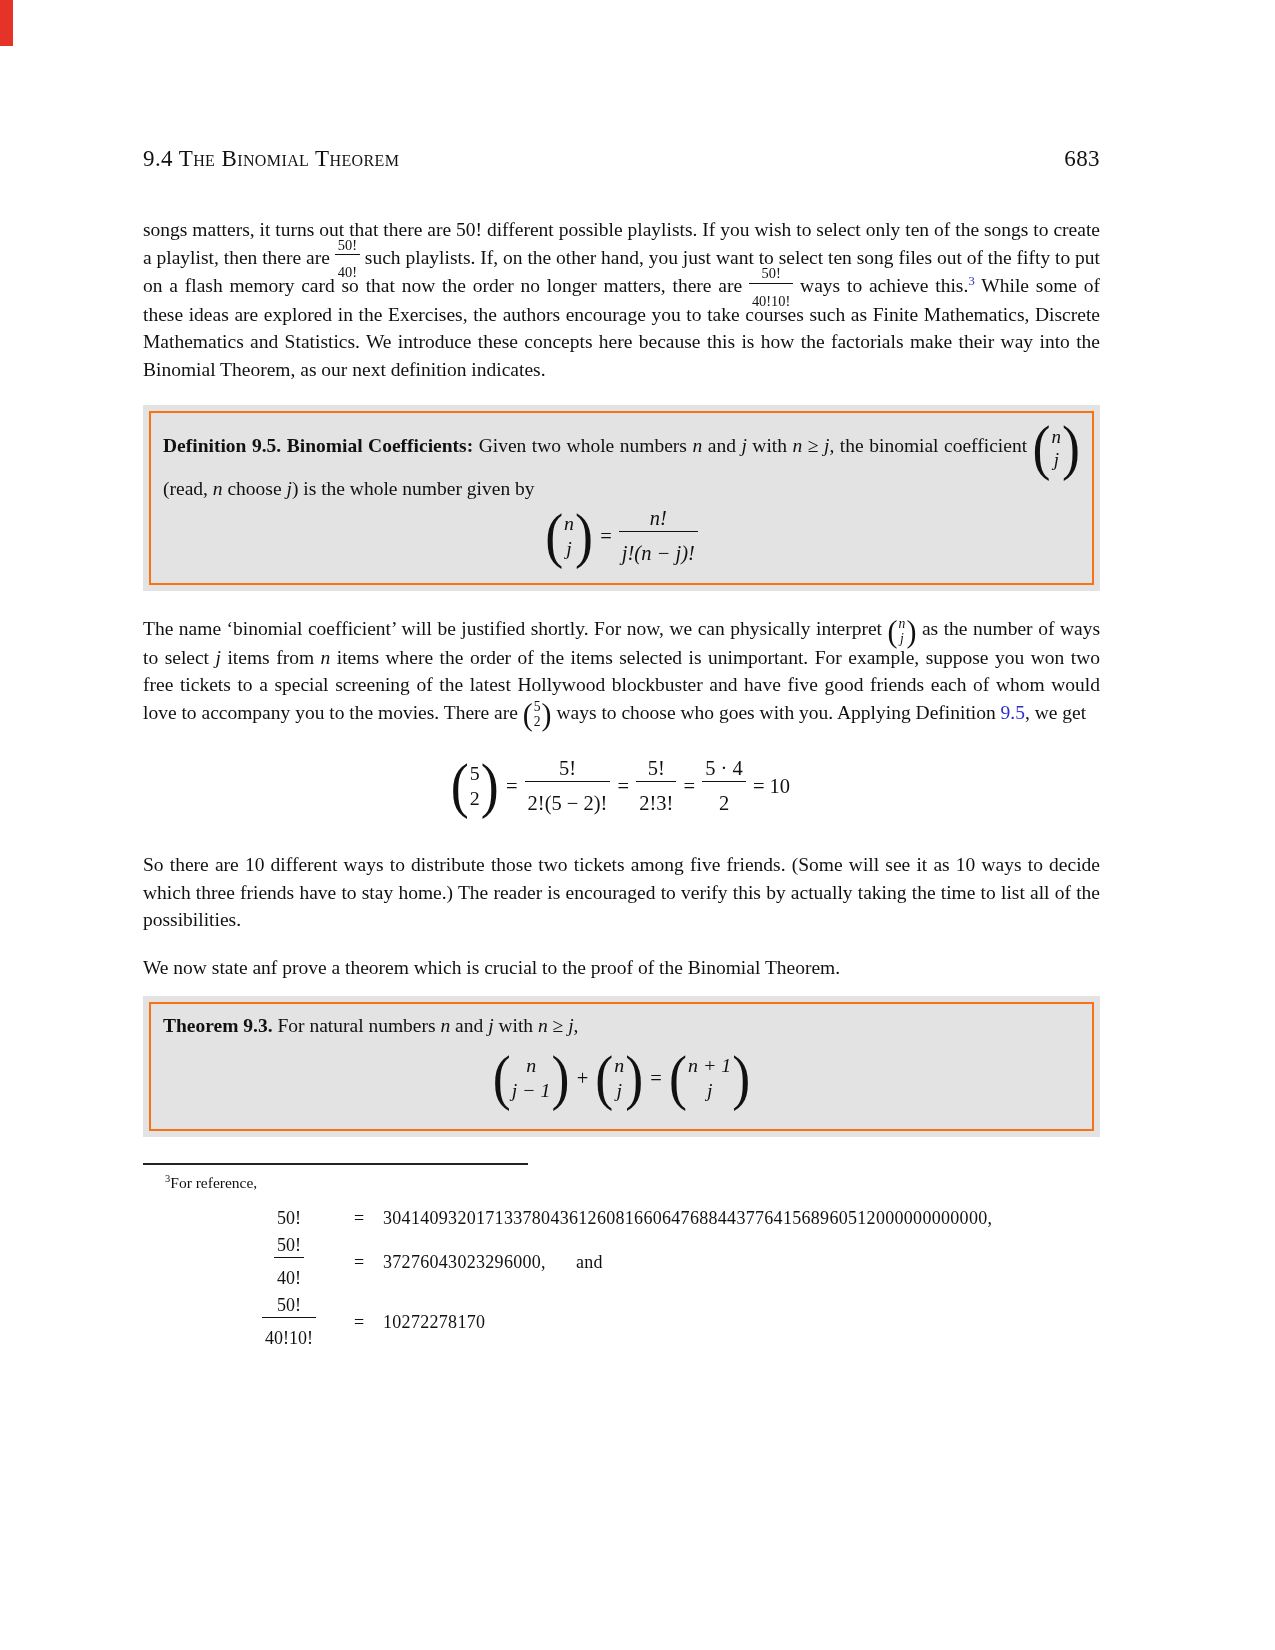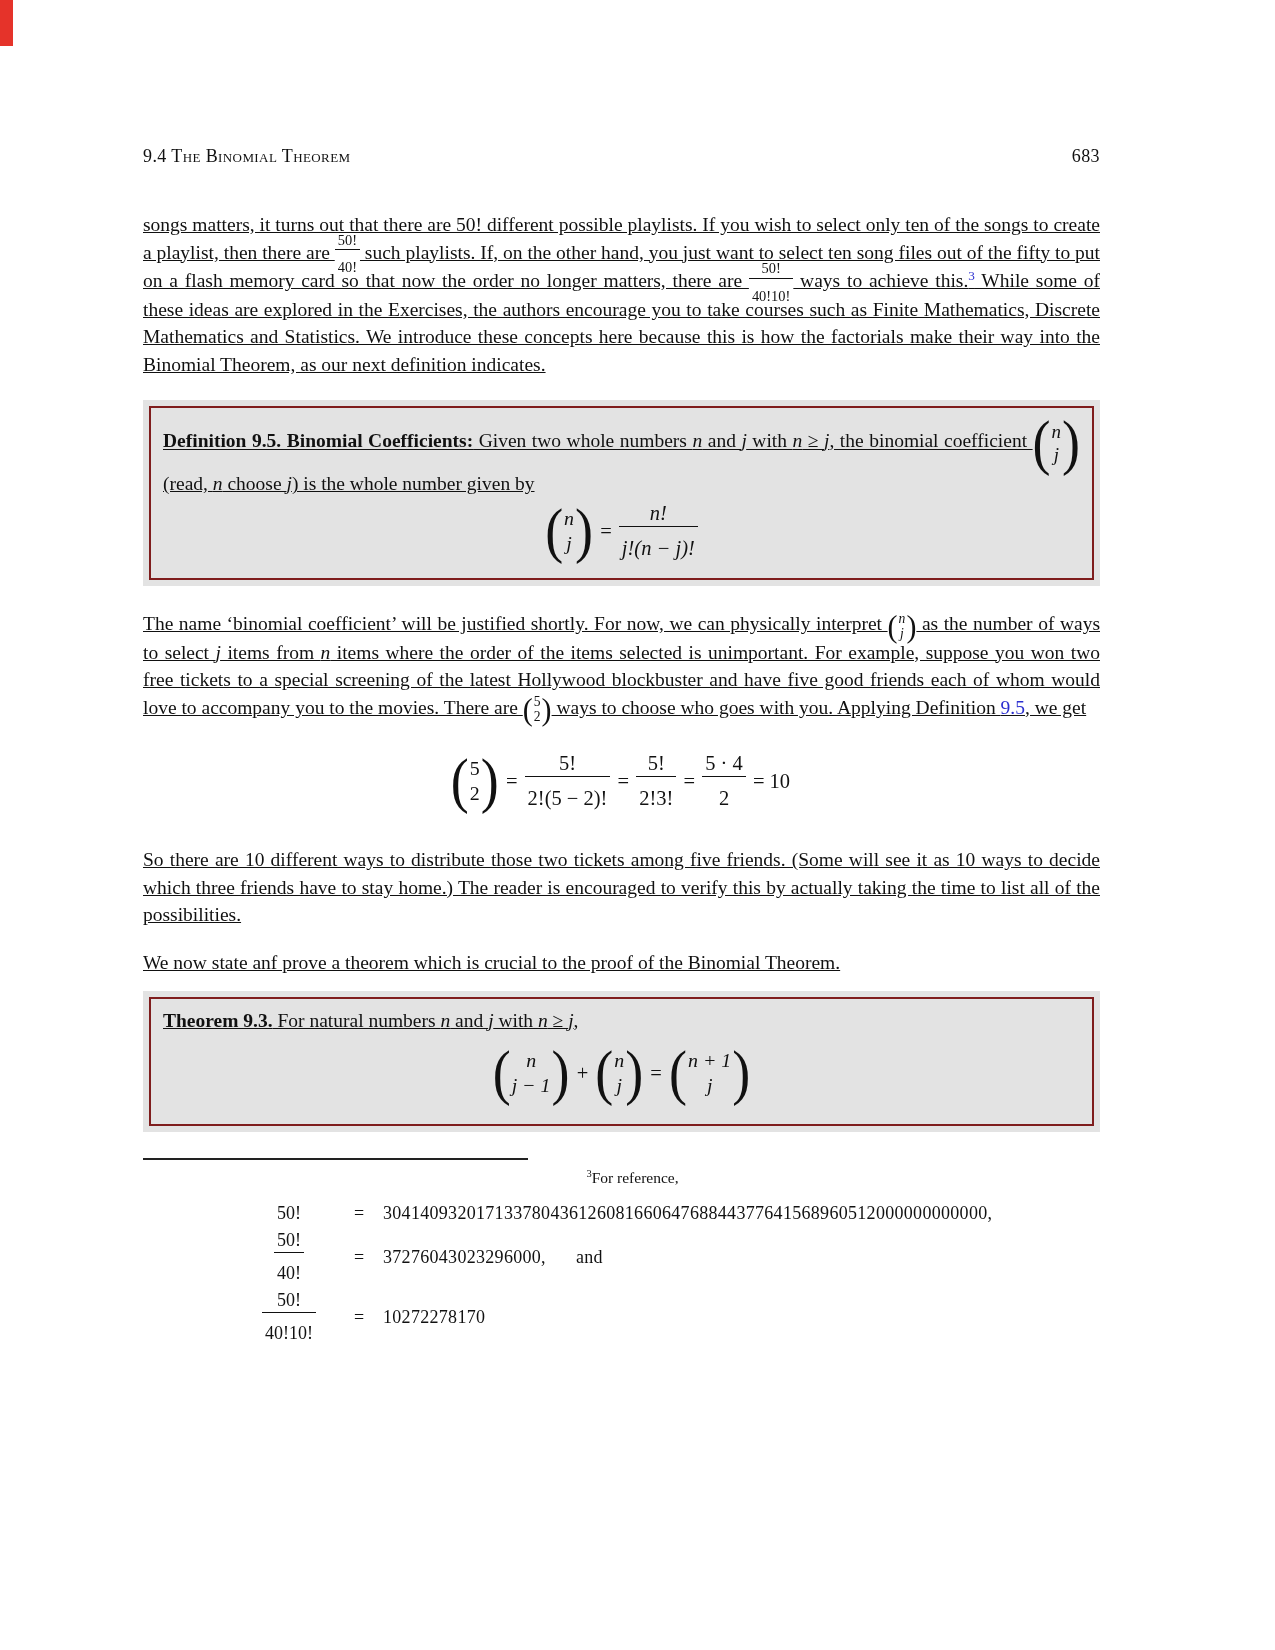--- a/index.html
+++ b/index.html
@@ -1,26 +1,26 @@
 <!DOCTYPE html>
 <html style="--link: #2b2fd0; --boxbg: #e3e3e3; --red: #e5332a;"><head>
 <meta charset="utf-8">
 <style>
   html,body{margin:0;padding:0;background:#ffffff;}
   .page{position:relative;width:1275px;height:1650px;background:#fff;overflow:hidden;
         font-family:"Liberation Serif","DejaVu Serif",serif;color:#111;}
   .red-mark{position:absolute;left:0;top:0;width:13px;height:46px;background:var(--red,#e5332a);}
   .content{position:absolute;left:143px;top:146px;width:957px;}
   .pagehead{display:flex;justify-content:space-between;align-items:center;
-            font-variant:small-caps;font-size:18px;letter-spacing:.4px;margin-bottom:44px;gap:47px;}
-  p.body{font-size:19.5px;line-height:27.6px;text-align:justify;margin:0 0 22px;text-decoration:underline;}
+            font-variant:small-caps;font-size:23px;letter-spacing:.4px;margin-bottom:44px;gap:47px;}
+  p.body{font-size:19.5px;line-height:27.6px;text-align:justify;margin:0 0 22px;}
   p.tight{margin-bottom:20px;margin-top:36px;}
   
   .shadowbox{background:var(--boxbg,#e3e3e3);padding:6px;margin:0 0 24px;}
-  .shadowbox .inner{border:2px solid #7f1d1d;padding:8px 12px 10px;}
+  .shadowbox .inner{border:2px solid #f97316;padding:8px 12px 10px;}
   .inner p.body{margin:0;}
   .boxeq{margin:4px 0 8px;}
   
   .eqline{display:flex;justify-content:center;align-items:center;font-size:20.5px;}
   .eqline .t{white-space:pre;padding:0 2px;}
   .display-eq{margin:30px 0;}
   
   .frac{display:inline-flex;flex-direction:column;text-align:center;vertical-align:middle;align-self:center;}
   .frac .num{display:block;padding:0 3px 1px;}
   .frac .den{display:block;border-top:1.4px solid #111;padding:10px 3px 0;}
@@ -33,21 +33,21 @@
   .binom.it .bcol{font-style:italic;}
   .binom.small{height:26px;}
   .binom.small .paren{font-size:30px;line-height:0;transform:scaleY(1.05);}
   .binom.small .bcol{font-size:.7em;line-height:1.1;}
   
   .link{color:var(--link,#2b2fd0);}
   sup{font-size:.68em;line-height:0;}
   
   .footnote{margin-top:26px;font-size:15.5px;}
   .fnrule{width:385px;border-top:2px solid #222;margin-bottom:9px;}
-  .fnintro{padding-left:22px;text-align:center;}
+  .fnintro{padding-left:22px;}
   .fnrows{margin:16px 0 0 100px;display:grid;grid-template-columns:92px 48px auto;
           row-gap:6px;align-items:center;font-size:18px;}
   .fnrows .lhs{justify-self:center;text-align:center;}
   .fnrows .eqc{justify-self:center;}
   .fnrows .rhs{justify-self:start;letter-spacing:.3px;}
   .fnrows .frac .den{border-top-width:1.2px;}
   .suffix{margin-left:30px;}
 </style>
 </head>
 <body>

